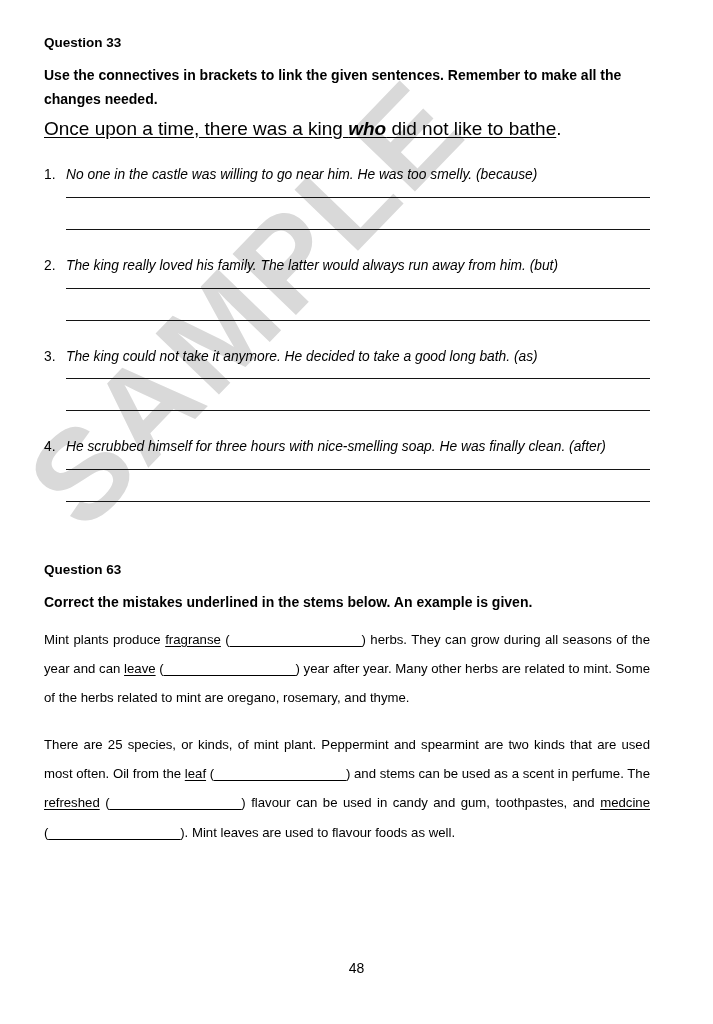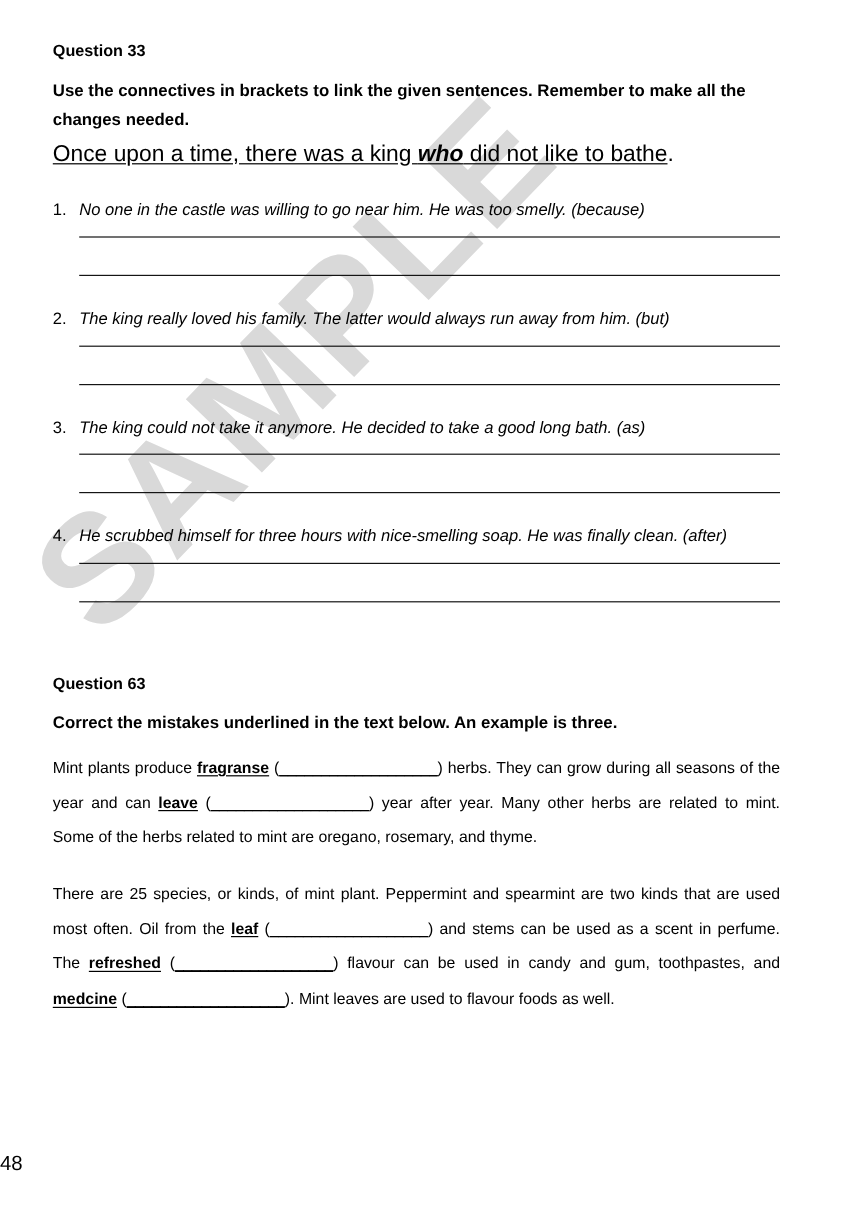--- a/index.html
+++ b/index.html
@@ -117,37 +117,37 @@
   
   .para {
     font-size: 13.2px;
     line-height: 2.22;
     text-align: justify;
     margin: 0;
   }
   .para.first { margin-top: 11px; }
   .para.second { margin-top: 17px; }
   .bu {
-    font-weight: bold;
+    font-weight: normal;
     text-decoration: underline;
     text-underline-offset: 2px;
   }
   .blank {
     text-decoration: underline;
     text-underline-offset: 2px;
     letter-spacing: -0.4px;
   }
   
   #page-number {
     position: absolute;
     left: 0;
     right: 0;
     top: 960px;
-    text-align: left;
-    font-size: 17px;
+    text-align: center;
+    font-size: 14px;
     z-index: 1;
   }
 </style>
 </head>
 <body>
 
 <div id="page">
 
   <div id="watermark">
     <div class="wm-text">SAMPLE</div>
@@ -206,21 +206,21 @@
             <div class="ans-line last"></div>
           </div>
         </li>
       </ol>
     </div>
 
     <div class="section-gap"></div>
 
     <div>
       <p class="q-heading">Question 63</p>
-      <p class="q-instruction">Correct the mistakes underlined in the text below. An example is three.</p>
+      <p class="q-instruction">Correct the mistakes underlined in the stems below. An example is given.</p>
 
       <p class="para first"><span>Mint plants produce </span><span class="bu">fragranse</span><span> (</span><span class="blank">___________________</span><span>) herbs. They can grow during all seasons of the year and can </span><span class="bu">leave</span><span> (</span><span class="blank">___________________</span><span>) year after year. Many other herbs are related to mint. Some of the herbs related to mint are oregano, rosemary, and thyme.</span></p>
 
       <p class="para second"><span>There are 25 species, or kinds, of mint plant. Peppermint and spearmint are two kinds that are used most often. Oil from the </span><span class="bu">leaf</span><span> (</span><span class="blank">___________________</span><span>) and stems can be used as a scent in perfume. The </span><span class="bu">refreshed</span><span> (</span><span class="blank">___________________</span><span>) flavour can be used in candy and gum, toothpastes, and </span><span class="bu">medcine</span><span> (</span><span class="blank">___________________</span><span>). Mint leaves are used to flavour foods as well.</span></p>
     </div>
 
   </div>
 
   <div id="page-number">48</div>
 

